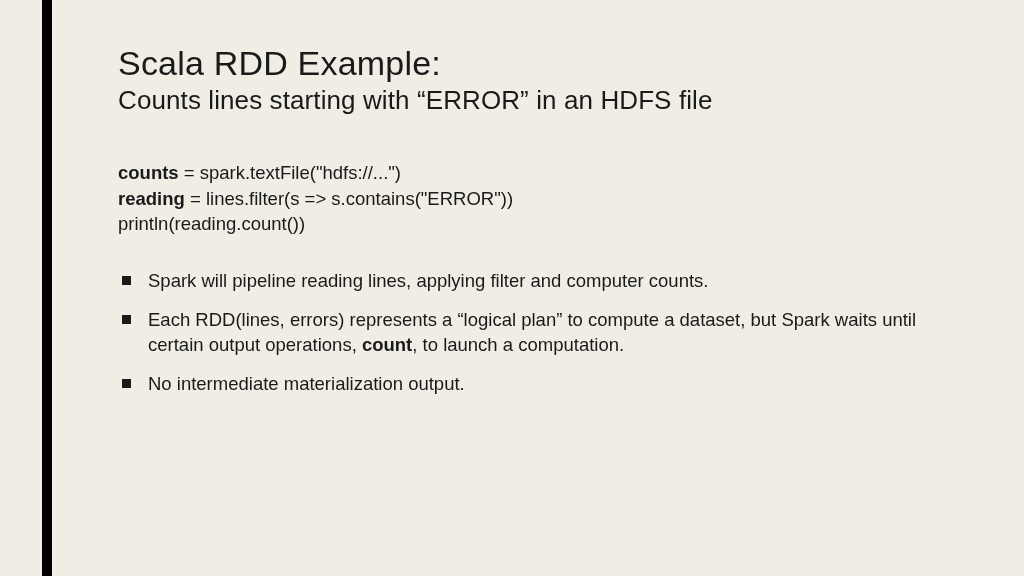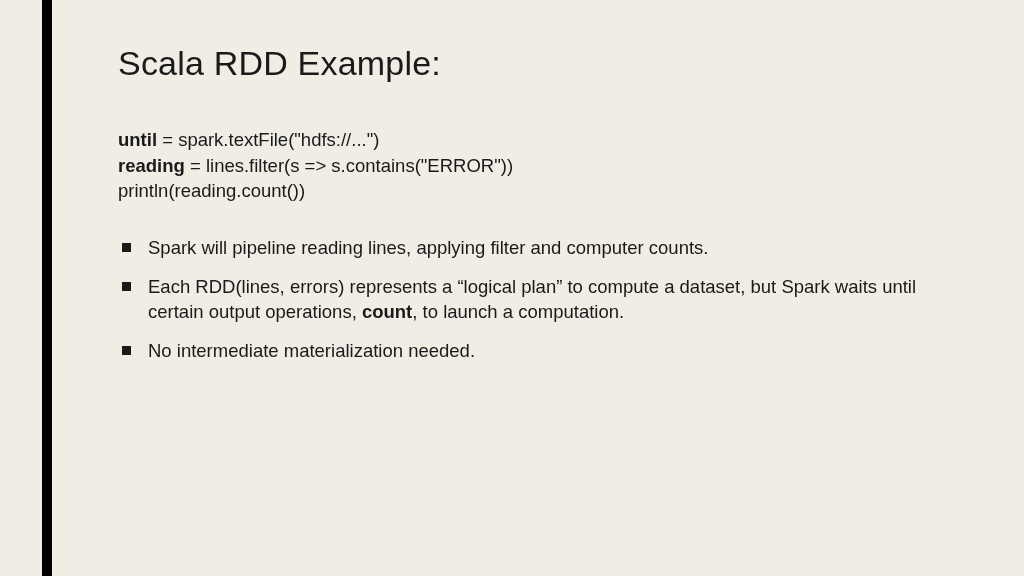--- a/index.html
+++ b/index.html
@@ -66,26 +66,27 @@
   .inline-bold { font-weight: 700; }
 </style>
 </head>
 <body>
 
 <div class="accent-bar"></div>
 
 <div class="content">
 
   <h1 class="title">Scala RDD Example:</h1>
+  <h2 class="subtitle">Counts lines starting with “ERROR” in an HDFS file</h2>
 
   <div class="code-block">
-    <div><span class="var">until</span><span> = spark.textFile("hdfs://...")</span></div>
+    <div><span class="var">counts</span><span> = spark.textFile("hdfs://...")</span></div>
     <div><span class="var">reading</span><span> = lines.filter(s =&gt; s.contains("ERROR"))</span></div>
     <div>println(reading.count())</div>
   </div>
 
   <ul class="bullets">
     <li>Spark will pipeline reading lines, applying filter and computer counts.</li>
     <li><span>Each RDD(lines, errors) represents a “logical plan” to compute a dataset, but Spark waits until certain output operations, </span><span class="inline-bold">count</span><span>, to launch a computation.</span></li>
-    <li>No intermediate materialization needed.</li>
+    <li>No intermediate materialization output.</li>
   </ul>
 
 </div>
 
 </body></html>

